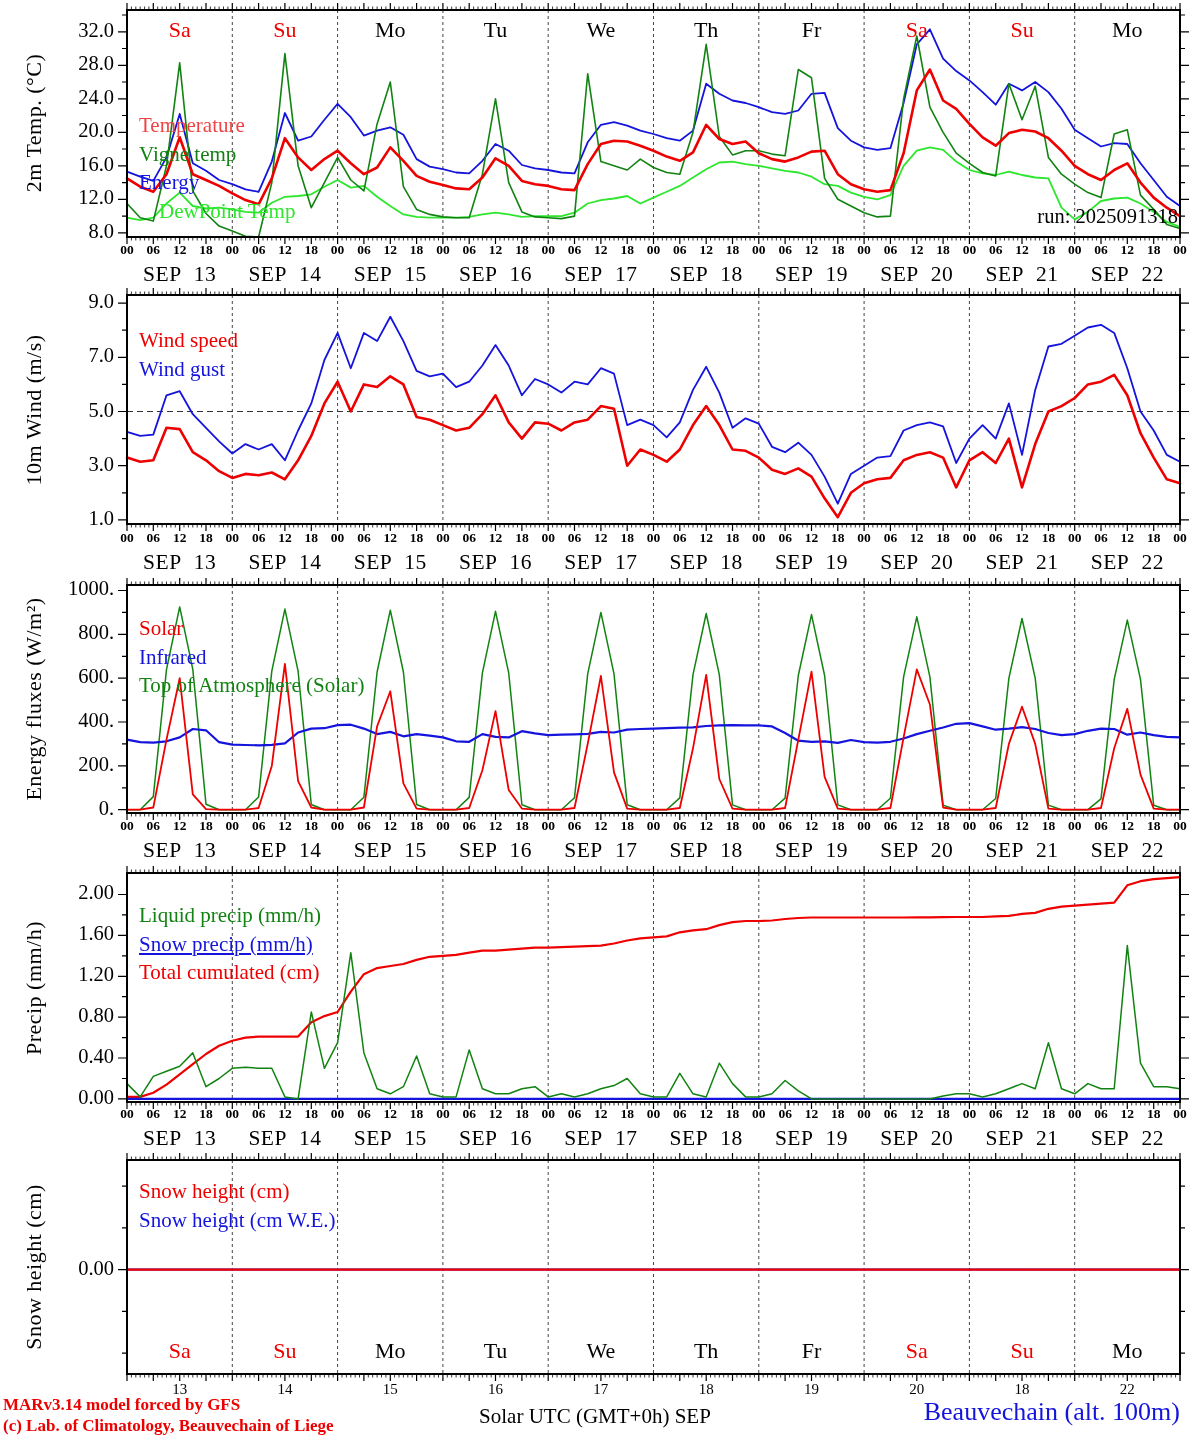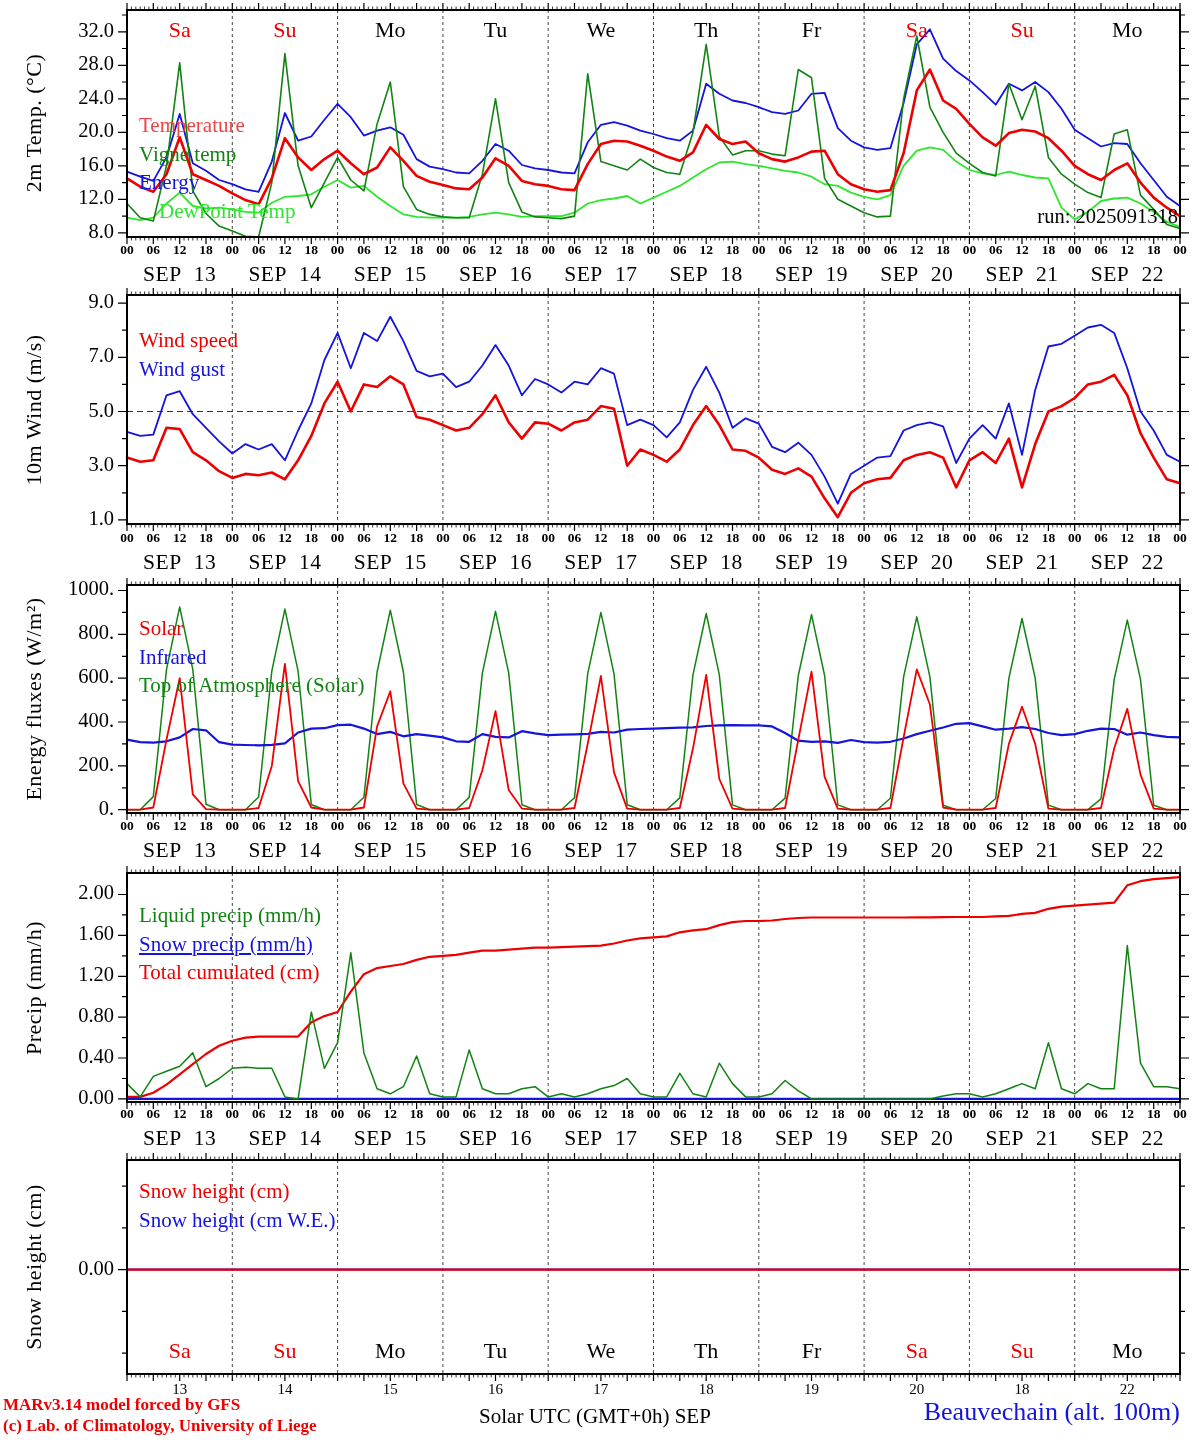--- a/index.html
+++ b/index.html
@@ -369,16 +369,16 @@
       <div class="lbl numlab" style="left: 475.55px; top: 1381px;">16</div>
       <div class="lbl numlab" style="left: 580.85px; top: 1381px;">17</div>
       <div class="lbl numlab" style="left: 686.15px; top: 1381px;">18</div>
       <div class="lbl numlab" style="left: 791.45px; top: 1381px;">19</div>
       <div class="lbl numlab" style="left: 896.75px; top: 1381px;">20</div>
       <div class="lbl numlab" style="left: 1002.05px; top: 1381px;">18</div>
       <div class="lbl numlab" style="left: 1107.35px; top: 1381px;">22</div>
     </div>
 
   <div class="foot1" style="color: rgb(238, 0, 0);">MARv3.14 model forced by GFS</div>
-  <div class="foot2" style="color: rgb(238, 0, 0);">(c) Lab. of Climatology, University of Liege</div>
+  <div class="foot2" style="color: rgb(238, 0, 0);">(c) Lab. of Climatology, Beauvechain of Liege</div>
   <div class="footc">Solar UTC (GMT+0h) SEP</div>
   <div class="footr" style="color: rgb(20, 20, 221);">Beauvechain (alt. 100m)</div>
 </div>
 
 </body></html>

